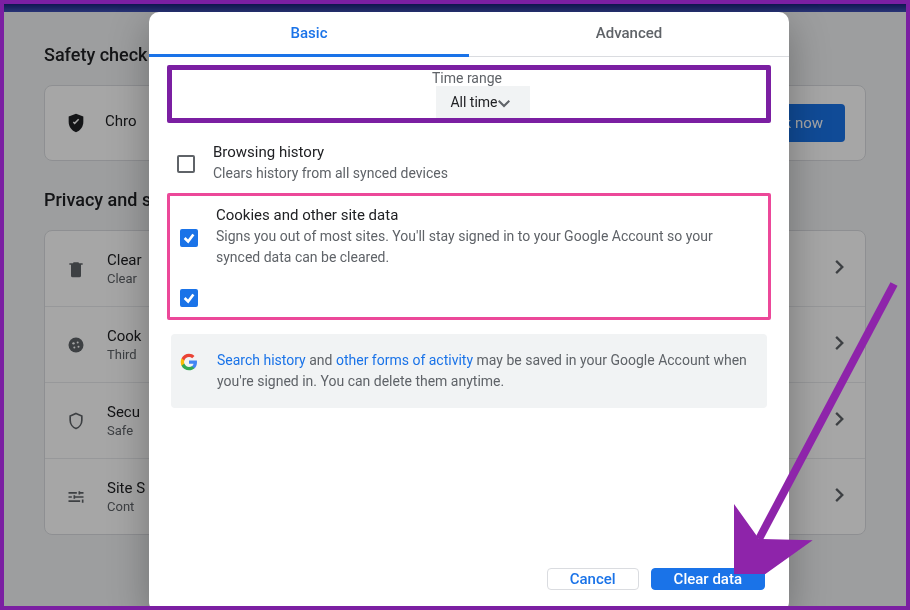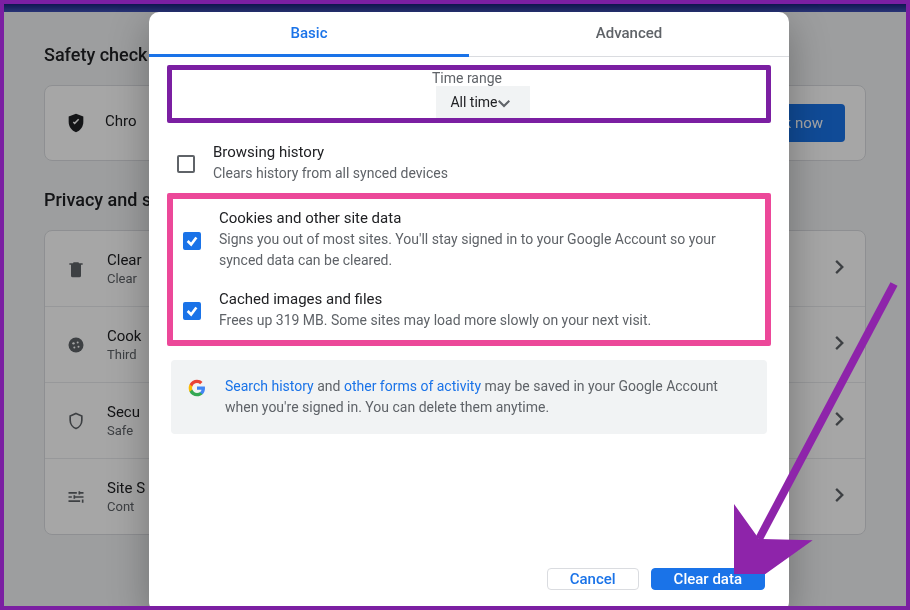--- a/index.html
+++ b/index.html
@@ -42,25 +42,25 @@
     .dropdown-caret { color: #5f6368; }
     
     .check-row { display: flex; gap: 18px; padding: 6px 10px 10px 10px; align-items: center; }
     .checkbox { width: 18px; height: 18px; border: 2px solid #5f6368; border-radius: 2px; margin-top: 2px; flex-shrink: 0; cursor: pointer; display: flex; align-items: center; justify-content: center; }
     .checkbox.checked { background: #1a73e8; border-color: #1a73e8; color: #fff; }
     .checkmark { stroke: #fff; stroke-width: 3; fill: none; }
     .check-text { flex: 1; }
     .check-title { font-size: 15px; color: #202124; margin-bottom: 2px; }
     .check-sub { font-size: 14px; color: #5f6368; line-height: 1.45; }
     
-    .highlight-box { border: 6px solid #ec4899; border-radius: 2px; padding: 4px 4px; margin-bottom: 14px; }
+    .highlight-box { border: 3px solid #ec4899; border-radius: 2px; padding: 4px 4px; margin-bottom: 14px; }
     .highlight-box .check-row { padding: 6px 6px 14px 6px; }
     .highlight-box .check-row:last-child { padding-bottom: 6px; }
     
-    .info-box { background: #f1f3f4; border-radius: 4px; padding: 16px 16px; display: flex; gap: 18px; margin: 0 4px; }
+    .info-box { background: #f1f3f4; border-radius: 4px; padding: 16px 8px; display: flex; gap: 18px; margin: 0 4px; }
     .g-logo { width: 20px; height: 20px; flex-shrink: 0; margin-top: 2px; }
     .info-text { font-size: 14px; color: #5f6368; line-height: 1.5; }
     .info-text a { color: #1a73e8; text-decoration: none; }
     
     .dialog-footer { padding: 18px 24px 22px 24px; display: flex; justify-content: flex-end; gap: 12px; }
     .btn { padding: 1px 22px; border-radius: 4px; font-size: 15px; cursor: pointer; font-weight: 500; }
     .btn-cancel { background: #fff; border: 1px solid #dadce0; color: #1a73e8; }
     .btn-primary { background: #1a73e8; border: 1px solid #1a73e8; color: #fff; }
     
     
@@ -200,24 +200,20 @@
           <div class="check-title">Cookies and other site data</div>
           <div class="check-sub">Signs you out of most sites. You'll stay signed in to your Google Account so your synced data can be cleared.</div>
         </div>
       </div>
       <div class="check-row">
         <div class="checkbox checked">
           <svg width="14" height="14" viewBox="0 0 16 16">
               <polyline class="checkmark" points="3,8 7,12 13,4"></polyline>
             </svg>
         </div>
-        <div class="check-text">
-          <div class="check-title">Cached images and files</div>
-          <div class="check-sub">Frees up 319 MB. Some sites may load more slowly on your next visit.</div>
-        </div>
       </div>
     </div>
 
     <div class="info-box">
       <span class="g-logo">
         <svg viewBox="0 0 24 24" width="20" height="20">
             <path fill="#4285F4" d="M21.6 12.2c0-.7-.1-1.4-.2-2H12v3.8h5.4c-.2 1.2-.9 2.3-2 3v2.5h3.2c1.9-1.7 3-4.3 3-7.3z"></path>
             <path fill="#34A853" d="M12 22c2.7 0 5-1 6.6-2.5l-3.2-2.5c-.9.6-2 1-3.4 1-2.6 0-4.8-1.8-5.6-4.1H3.1v2.6C4.7 19.8 8.1 22 12 22z"></path>
             <path fill="#FBBC05" d="M6.4 13.9c-.2-.6-.3-1.2-.3-1.9s.1-1.3.3-1.9V7.5H3.1C2.4 8.9 2 10.4 2 12s.4 3.1 1.1 4.5l3.3-2.6z"></path>
             <path fill="#EA4335" d="M12 6c1.5 0 2.8.5 3.8 1.5l2.8-2.8C16.9 3 14.7 2 12 2 8.1 2 4.7 4.2 3.1 7.5l3.3 2.6C7.2 7.8 9.4 6 12 6z"></path>

